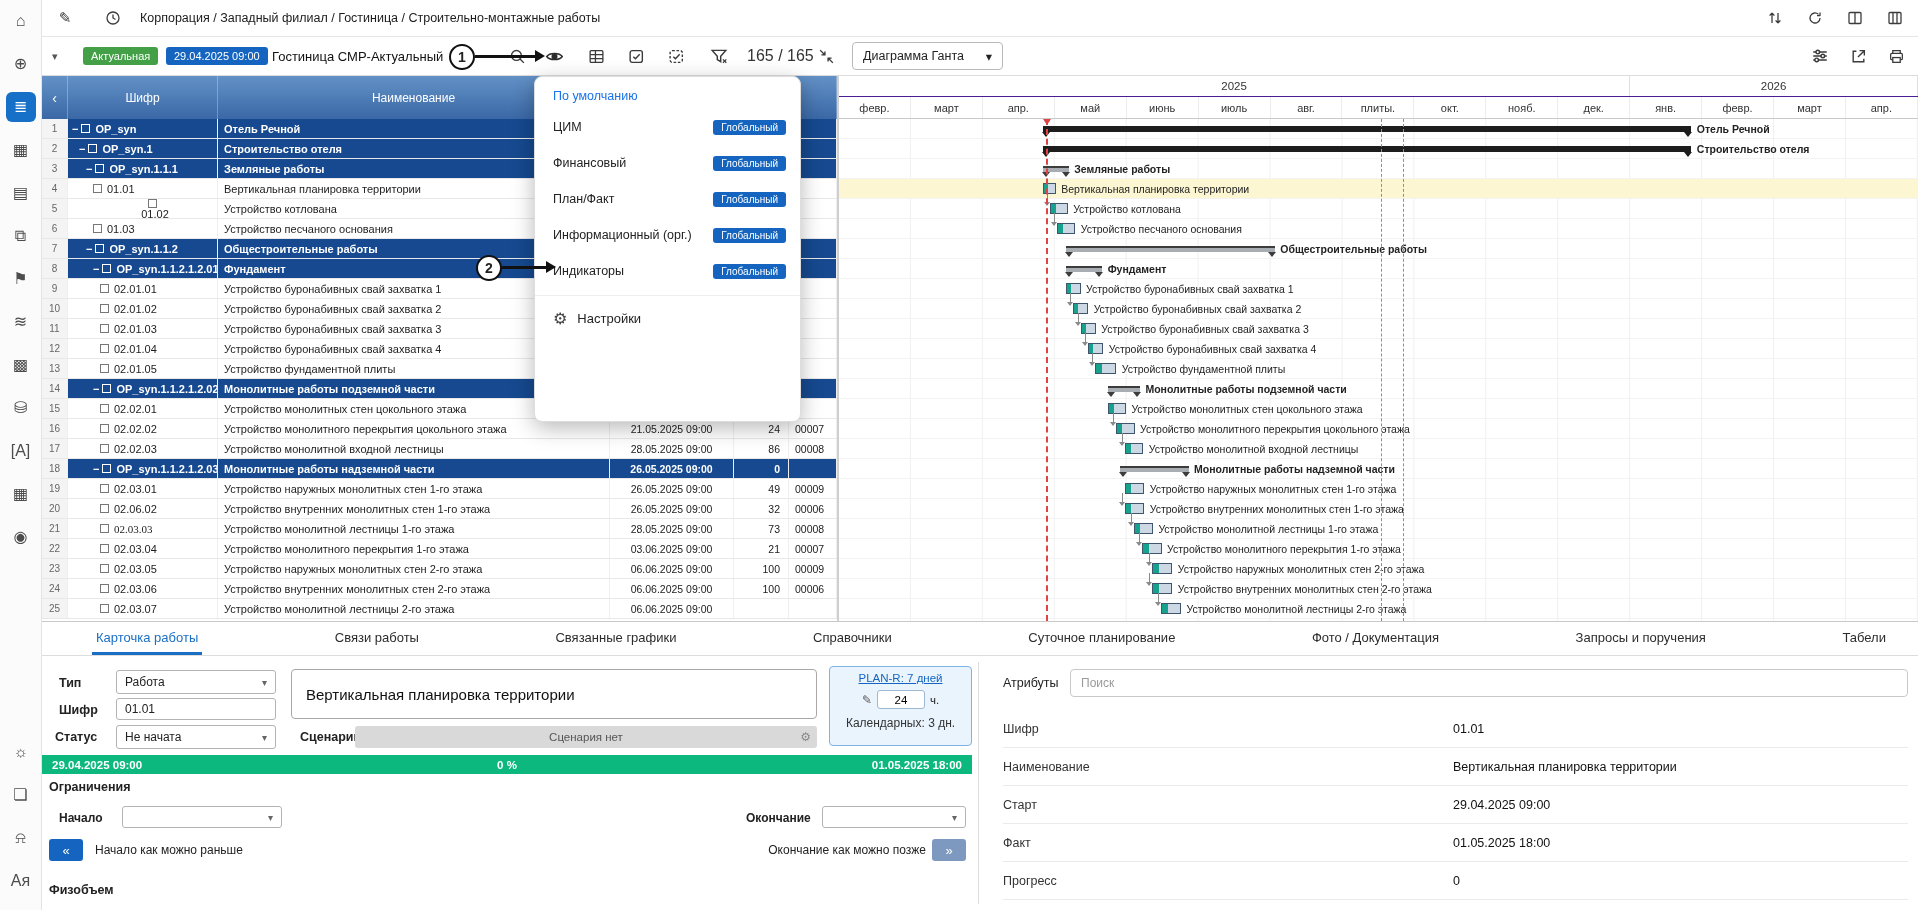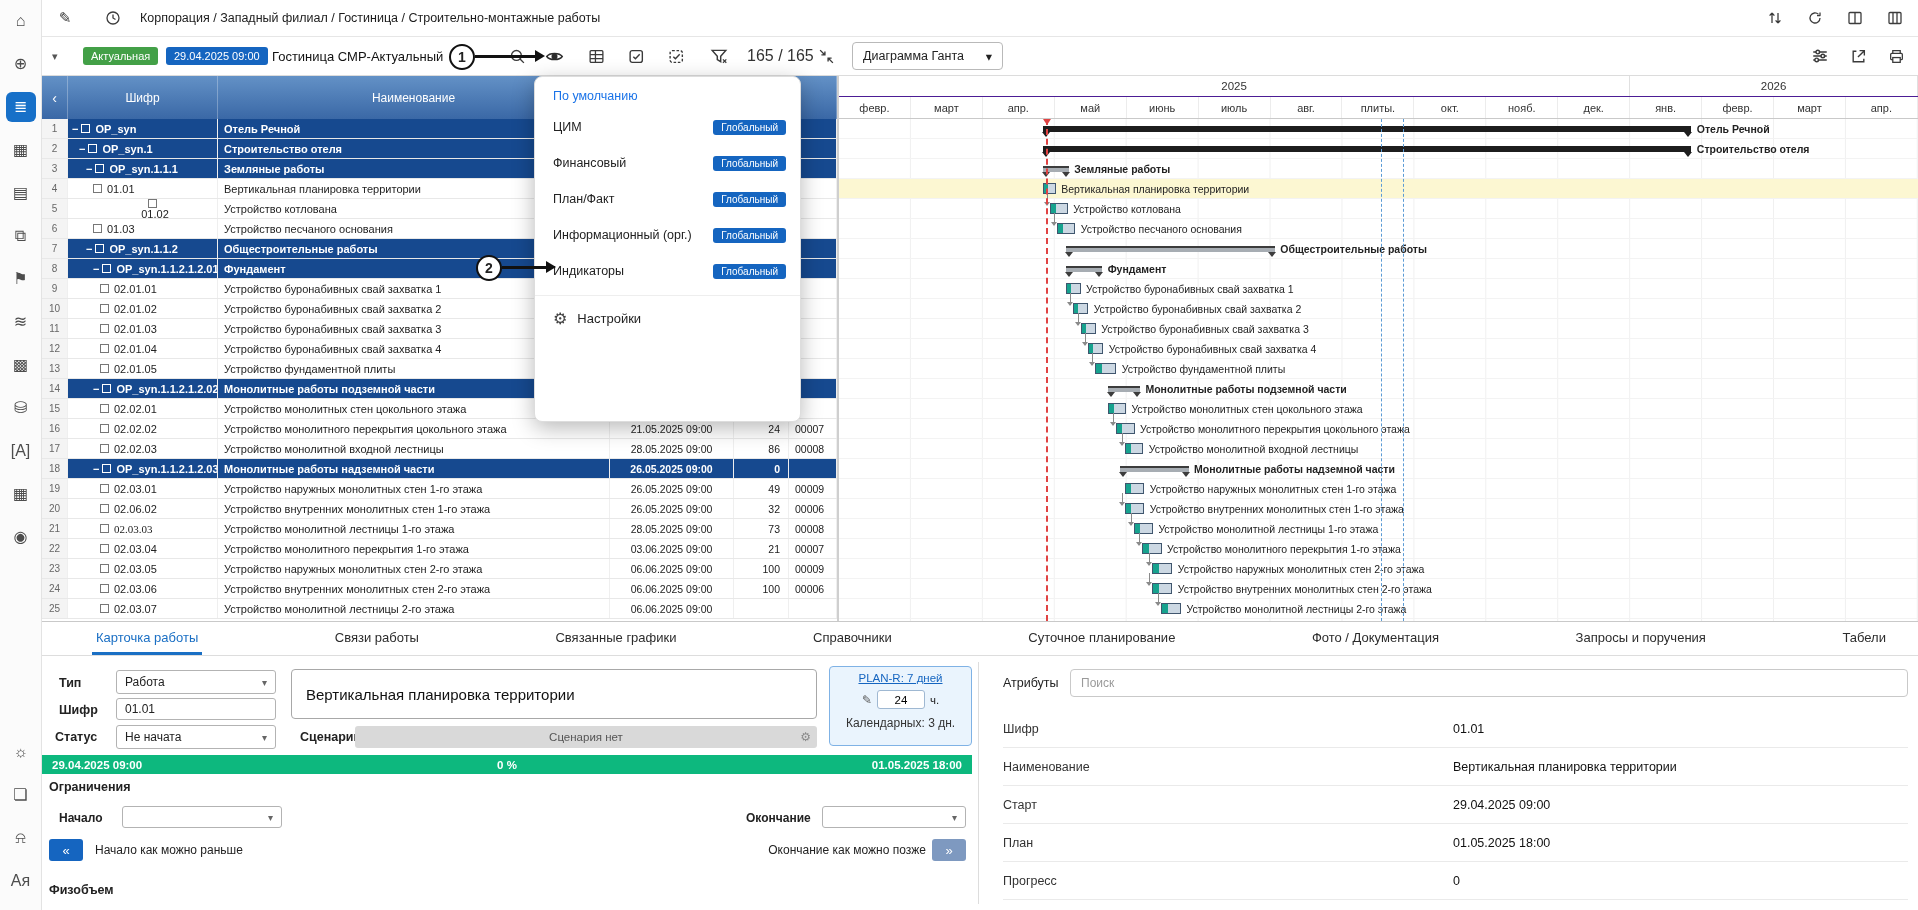--- a/index.html
+++ b/index.html
@@ -804,21 +804,21 @@
         </div>
         <div class="attr-row">
           <div class="attr-label">Наименование</div>
           <div class="attr-value">Вертикальная планировка территории</div>
         </div>
         <div class="attr-row">
           <div class="attr-label">Старт</div>
           <div class="attr-value">29.04.2025 09:00</div>
         </div>
         <div class="attr-row">
-          <div class="attr-label">План</div>
+          <div class="attr-label">Факт</div>
           <div class="attr-value">01.05.2025 18:00</div>
         </div>
         <div class="attr-row">
           <div class="attr-label">Прогресс</div>
           <div class="attr-value">0</div>
         </div>
       </div>
   </div>
 
   <div id="views-popup">

